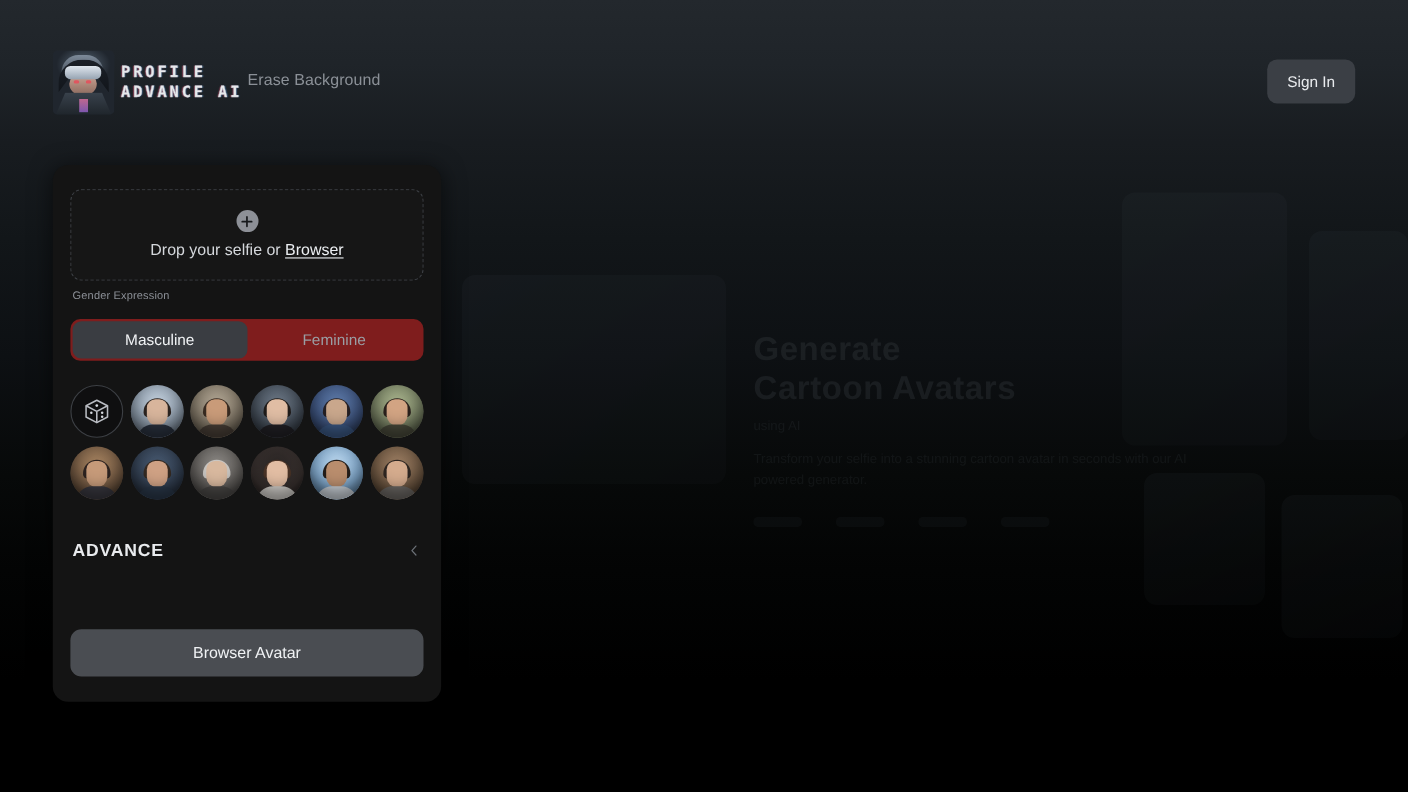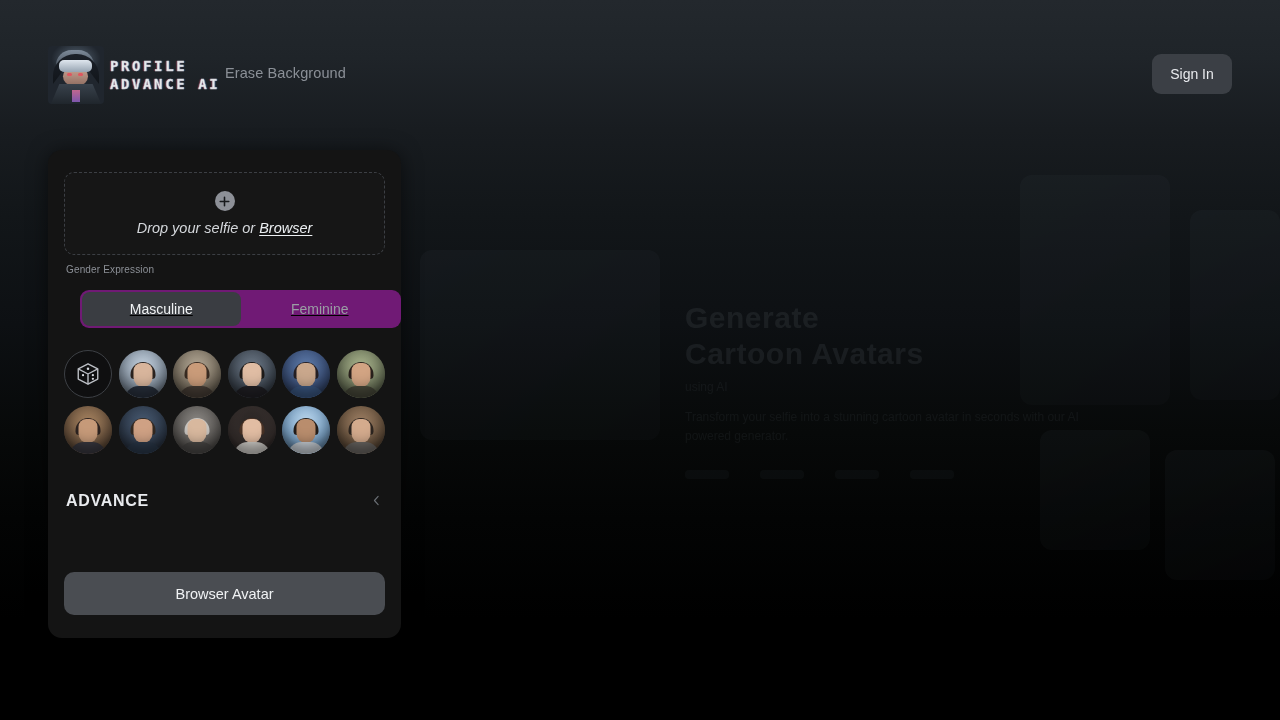--- a/index.html
+++ b/index.html
@@ -125,43 +125,43 @@
   .panel {
     position:absolute; left:48px; top:150px; width:353px; height:488px;
     background:#141414; border-radius:14px; z-index:6;
     box-shadow:0 2px 20px rgba(0,0,0,.55);
   }
 
   .drop-zone {
     position:absolute; left:16px; top:22px; width:321px; height:83px;
     border:1px dashed #3c3f44; border-radius:10px;
     display:flex; flex-direction:column; align-items:center; justify-content:center;
-    gap:9px; cursor:pointer; background:#161616;font-style:italic;
+    gap:9px; cursor:pointer; background:#161616;
   }
   .plus-circle {
     width:20px; height:20px; border-radius:50%; background:#8d9097;
     display:flex; align-items:center; justify-content:center;
     color:#1b1d20; font-size:15px; font-weight:700; line-height:1;
   }
   .plus-circle svg { display:block; }
   .drop-label {
     font-size:14.5px; color:#d4d7db;
   }
   .drop-label .browse {
     color:#eceff2; text-decoration:underline; text-underline-offset:2px; cursor:pointer;
   }
 
   .field-label {
     position:absolute; left:18px; top:114px;
     font-size:10px; color:#8c9097; letter-spacing:.15px;
   }
 
   .segmented {
-    position:absolute; left:32px; top:140px; width:321px; height:38px;
-    background:#701a75; border-radius:9px; display:flex; padding:2px;text-decoration:underline;
+    position:absolute; left:16px; top:140px; width:321px; height:38px;
+    background:#7f1d1d; border-radius:9px; display:flex; padding:2px;
   }
   .seg {
     flex:1; display:flex; align-items:center; justify-content:center;
     font-size:14px; color:#9a9ea4; border-radius:8px; cursor:pointer;
     background:transparent; border:none; font-family:"Liberation Sans", sans-serif;
   }
   .seg.active { background:#3a3d42; color:#f1f3f5; }
 
   .avatar-grid {
     position:absolute; left:16px; top:200px; width:321px;

